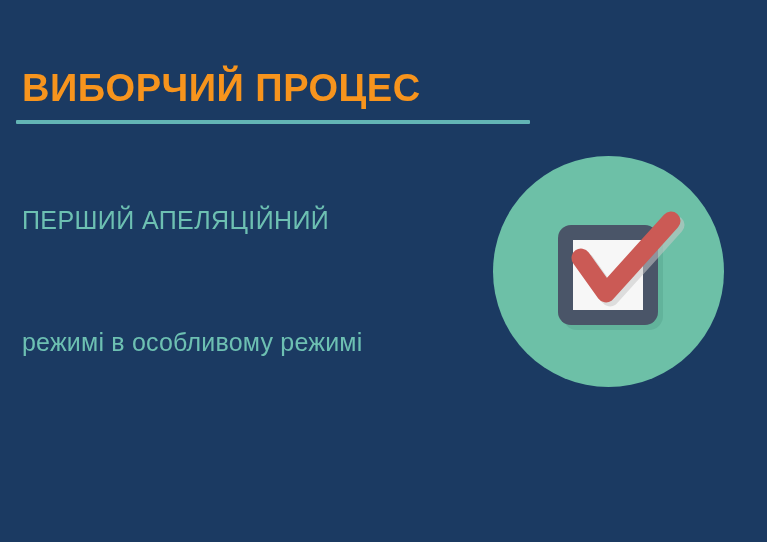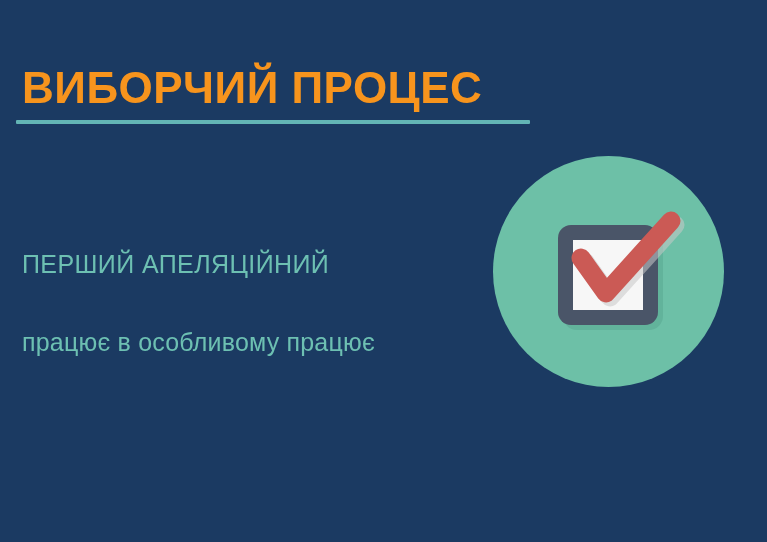--- a/index.html
+++ b/index.html
@@ -28,21 +28,21 @@
     position: absolute;
     left: 16px;
     top: 62px;
     width: 520px;
   }
 
   .banner-title {
     margin: 0;
     padding: 0 0 0 6px;
     font-family: "Liberation Sans", "DejaVu Sans", sans-serif;
-    font-size: 44px;
+    font-size: 38px;
     line-height: 52px;
     font-weight: 700;
     letter-spacing: 0.5px;
     color: #f7941d;
     white-space: nowrap;
   }
 
   .title-underline {
     margin-top: 6px;
     width: 514px;
@@ -50,21 +50,20 @@
     background: #63b5b5;
     border-radius: 1px;
   }
 
   
   .court-name {
     position: absolute;
     left: 22px;
     top: 198px;
     width: 440px;
-    margin-top: 44px;
   }
 
   .court-line {
     font-size: 25px;
     line-height: 44px;
     font-weight: 400;
     letter-spacing: 0.4px;
     color: #6dc0b2;
     white-space: nowrap;
   }
@@ -111,21 +110,21 @@
 
   <div class="title-block">
     <h1 class="banner-title">ВИБОРЧИЙ ПРОЦЕС</h1>
     <div class="title-underline"></div>
   </div>
 
   <div class="court-name">
     <div class="court-line">ПЕРШИЙ АПЕЛЯЦІЙНИЙ</div>
   </div>
 
-  <div class="mode-line">працює в особливому працює</div>
+  <div class="mode-line">режимі в особливому режимі</div>
 
   <div class="icon-wrap">
     <div class="icon-circle"></div>
     <svg class="icon-svg" viewBox="0 0 231 231" xmlns="http://www.w3.org/2000/svg">
 
       <rect x="70" y="74" width="100" height="100" rx="14" ry="14" fill="#5aa892" opacity="0.55"></rect>
 
       <rect x="65" y="69" width="100" height="100" rx="13" ry="13" fill="#4a5568"></rect>
 
       <rect x="80" y="84" width="70" height="70" fill="#f7f7f7"></rect>

